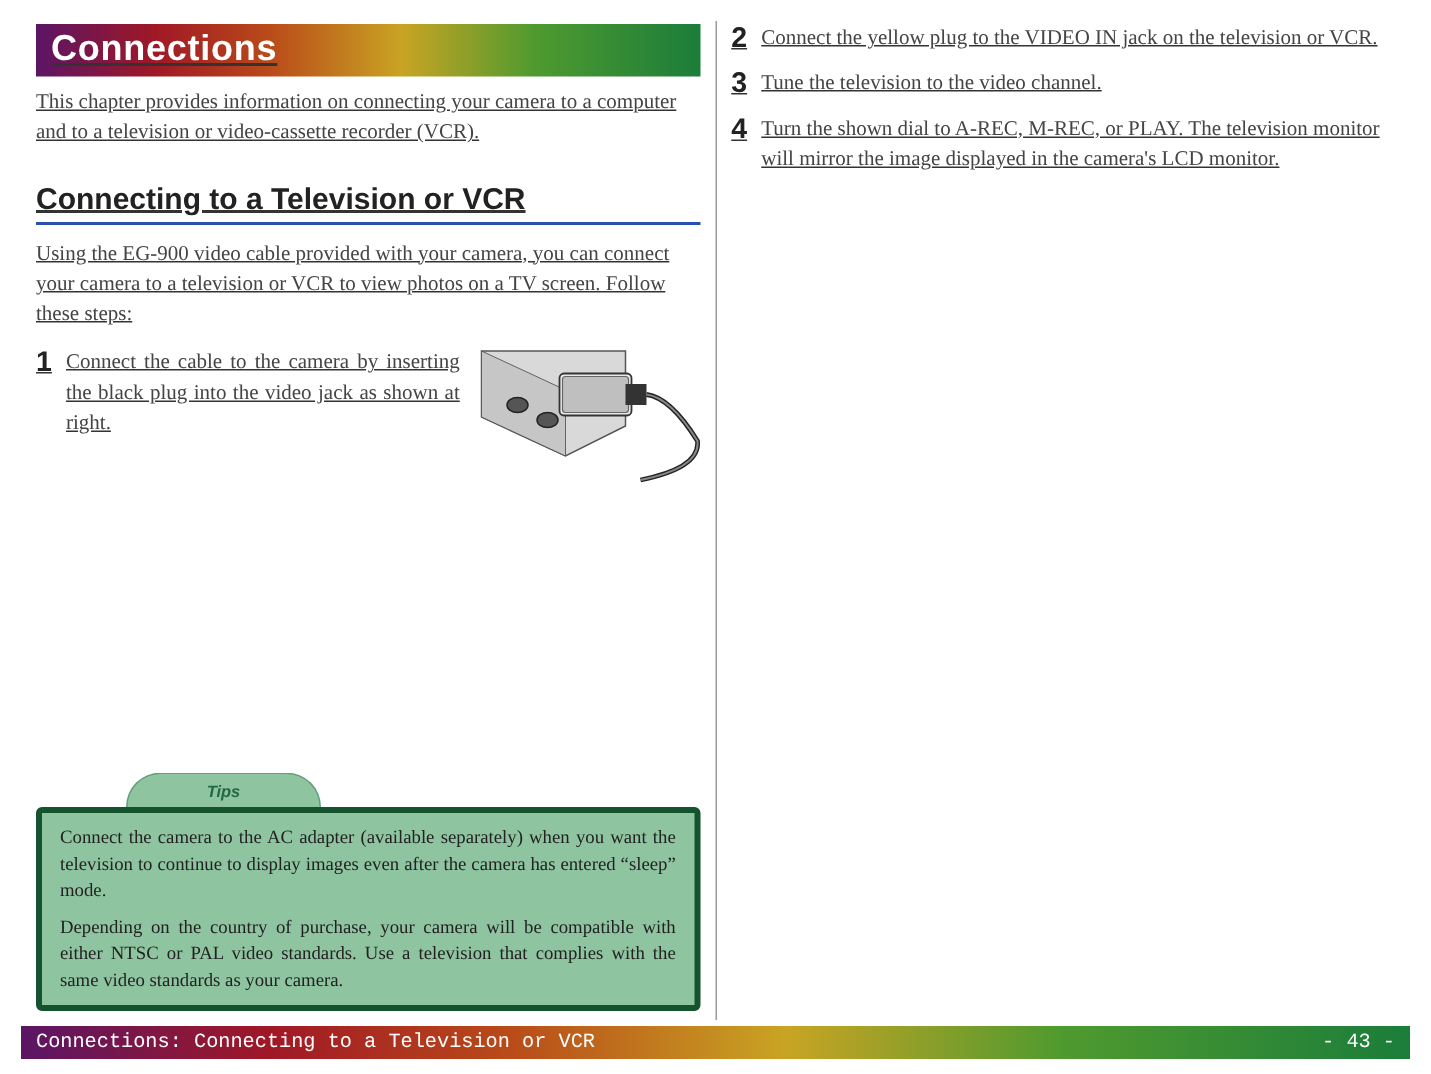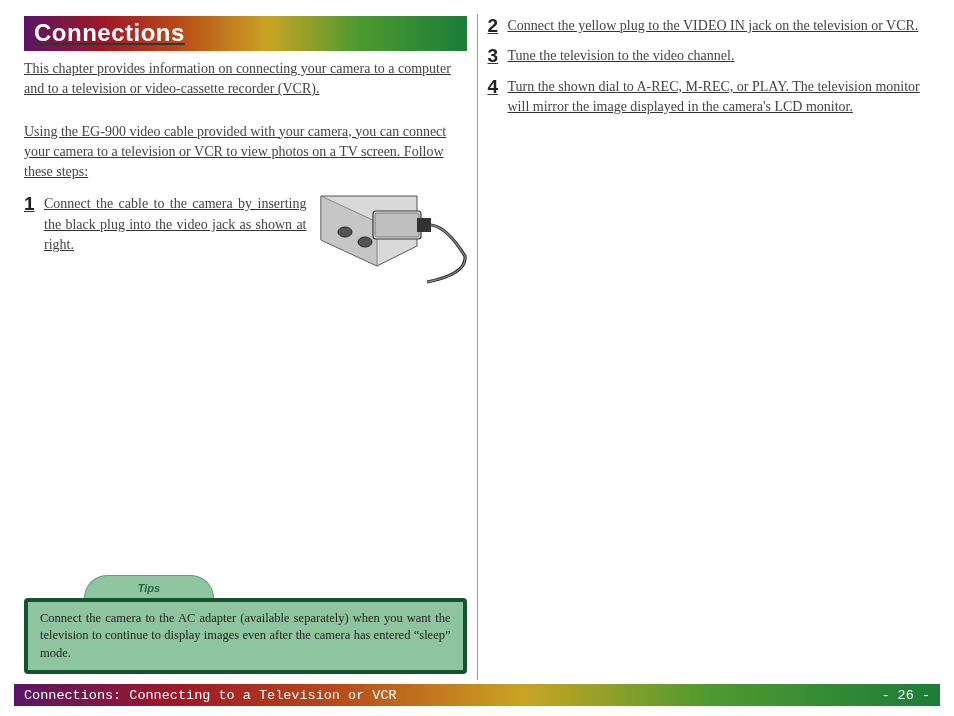--- a/index.html
+++ b/index.html
@@ -143,20 +143,21 @@
     padding: 0 10px;
   }
 </style>
 </head>
 <body>
 
 <div class="page">
   <div class="col">
     <div class="title-bar">Connections</div>
     <p class="intro">This chapter provides information on connecting your camera to a computer and to a television or video-cassette recorder (VCR).</p>
+    <h2 class="section-heading">Connecting to a Television or VCR</h2>
     <p class="section-intro">Using the EG-900 video cable provided with your camera, you can connect your camera to a television or VCR to view photos on a TV screen.  Follow these steps:</p>
 
     <div class="step">
       <div class="step-num">1</div>
       <div class="step-body step1-wrap">
         <div class="step1-text">Connect the cable to the camera by inserting the black plug into the video jack as shown at right.</div>
         <div class="illustration">
           <svg viewBox="0 0 150 90">
             <polygon points="4,2 100,2 100,52 60,72 4,46" fill="#d9d9d9" stroke="#555" stroke-width="1"></polygon>
             <polygon points="4,2 4,46 60,72 60,28" fill="#c6c6c6" stroke="#555" stroke-width="0.6"></polygon>
@@ -169,20 +170,21 @@
             <path d="M114 31 Q 130 33 148 62 Q 150 80 110 88" fill="none" stroke="#888" stroke-width="1.3"></path>
           </svg>
         </div>
       </div>
     </div>
 
     <div class="tips-box">
       <div class="tips-tab">Tips</div>
       <div class="tips-body">
         <p>Connect the camera to the AC adapter (available separately) when you want the television to continue to display images even after the camera has entered “sleep” mode.</p>
+        <p>Depending on the country of purchase, your camera will be compatible with either NTSC or PAL video standards.  Use a television that complies with the same video standards as your camera.</p>
       </div>
     </div>
   </div>
 
   <div class="divider"></div>
 
   <div class="col">
     <div class="step">
       <div class="step-num">2</div>
       <div class="step-body">Connect the yellow plug to the VIDEO IN jack on the television or VCR.</div>
@@ -193,14 +195,14 @@
     </div>
     <div class="step">
       <div class="step-num">4</div>
       <div class="step-body">Turn the shown dial to A-REC, M-REC, or PLAY.  The television monitor will mirror the image displayed in the camera's LCD monitor.</div>
     </div>
   </div>
 </div>
 
 <div class="footer-bar">
   <span>Connections: Connecting to a Television or VCR</span>
-  <span>- 26 -</span>
+  <span>- 43 -</span>
 </div>
 
 </body></html>

